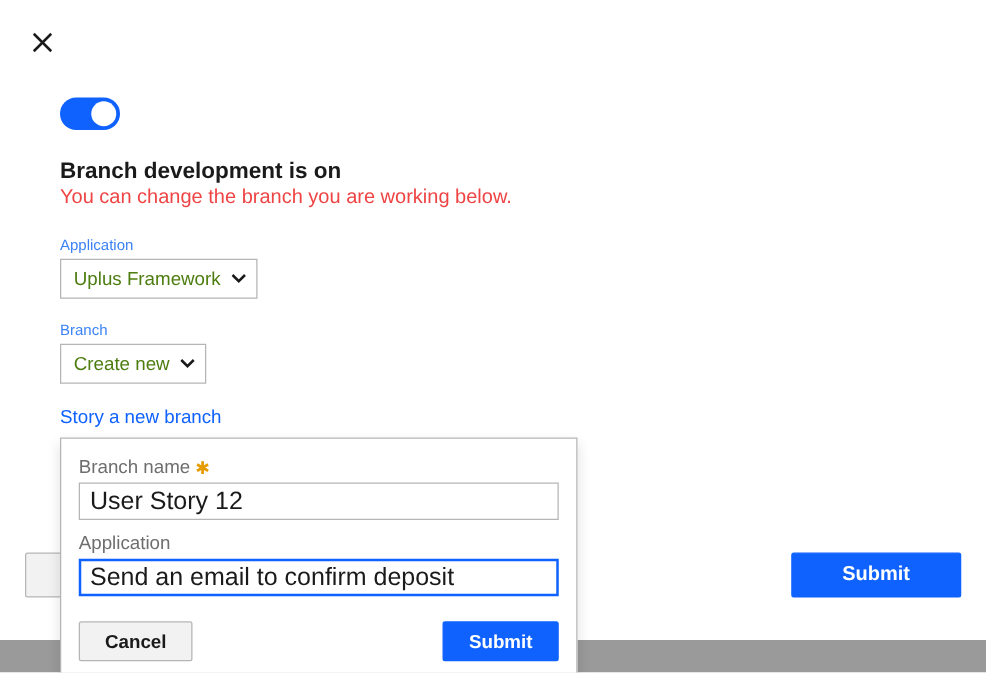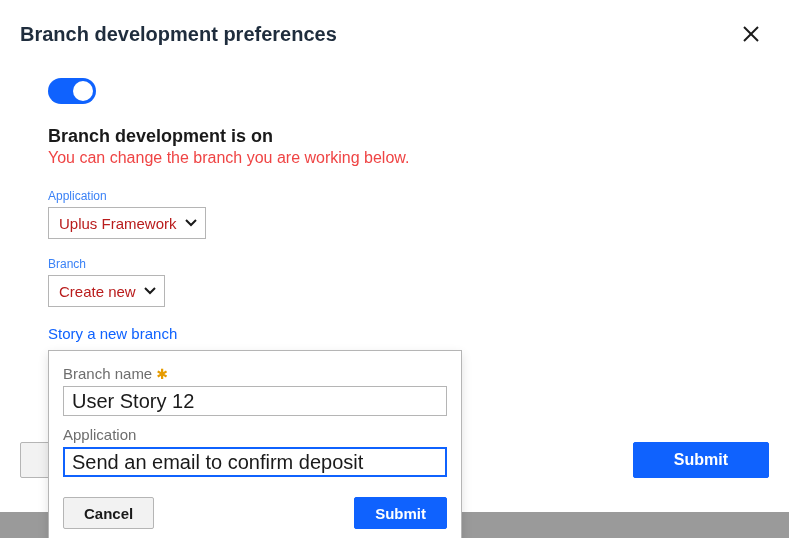--- a/index.html
+++ b/index.html
@@ -79,21 +79,21 @@
     margin-bottom: 4px;
   }
   .select {
     border: 1px solid #b5b5b5;
     background: #fff;
     height: 32px;
     display: inline-flex;
     align-items: center;
     padding: 0 8px 0 10px;
     font-size: 15px;
-    color: #b91c1c;
+    color: #4d7c0f;
     cursor: pointer;
     gap: 8px;
     margin-bottom: 18px;
   }
   .chevron {
     display: inline-flex;
   }
   .link {
     color: #0f62fe;
     font-size: 15px;
@@ -178,21 +178,20 @@
     padding: 0 40px;
     font-size: 16px;
   }
 </style>
 </head>
 <body>
 
 <div class="viewport">
 
   <div class="header">
-    <div class="title">Branch development preferences</div>
     <div class="close-btn">
       <svg width="18" height="18" viewBox="0 0 18 18">
         <line x1="2" y1="2" x2="16" y2="16" stroke="#1a1a1a" stroke-width="2"></line>
         <line x1="16" y1="2" x2="2" y2="16" stroke="#1a1a1a" stroke-width="2"></line>
       </svg>
     </div>
   </div>
 
   <div class="body">
     <div class="toggle"></div>

